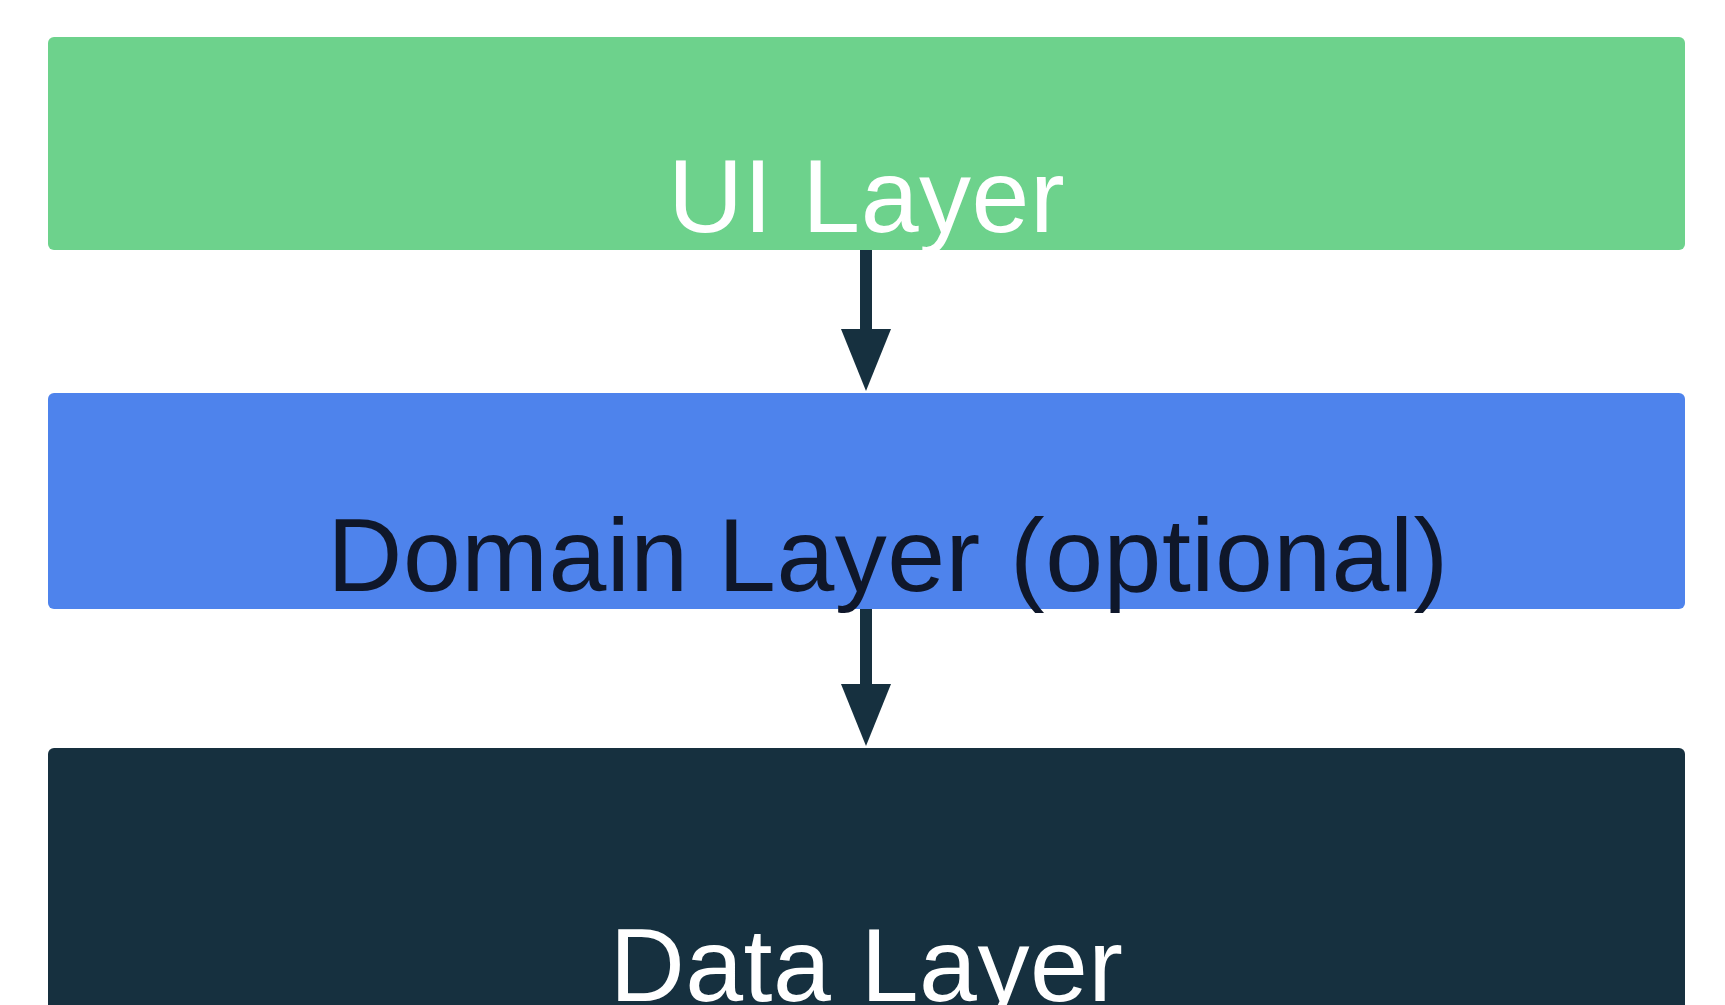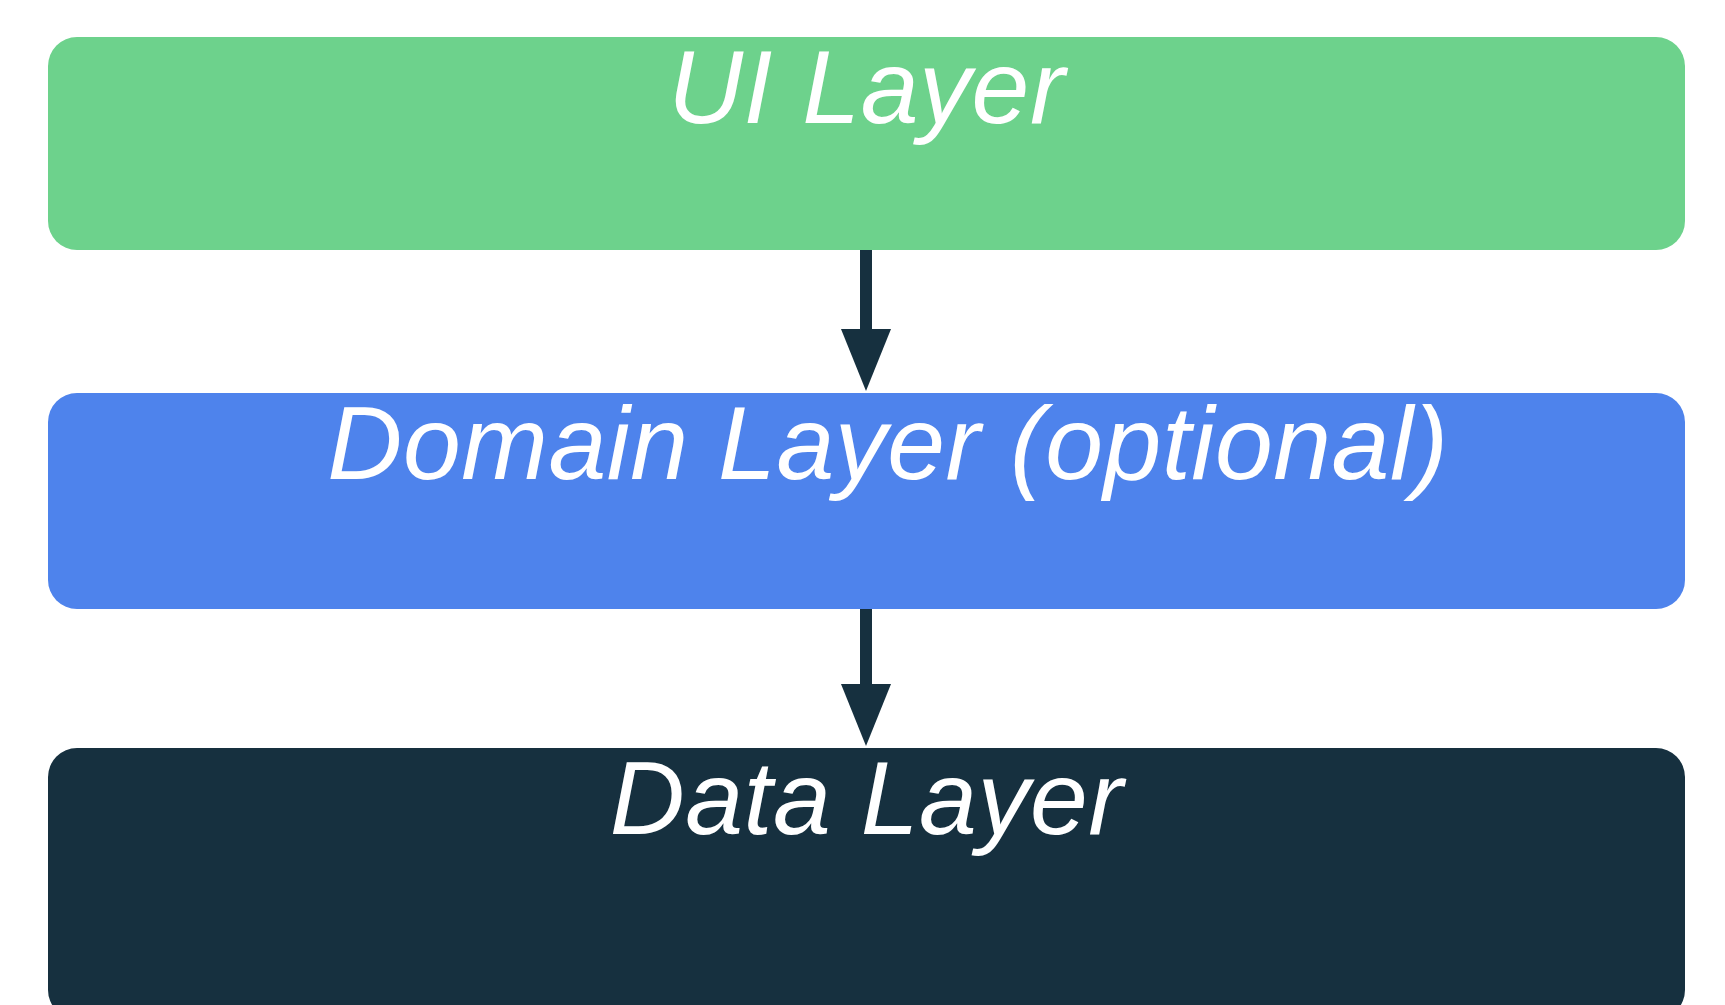--- a/index.html
+++ b/index.html
@@ -12,25 +12,24 @@
     font-family: "Liberation Sans", sans-serif;
   }
   .diagram {
     position: absolute;
     inset: 0;
   }
   .layer-box {
     position: absolute;
     left: 48px;
     width: 1637px;
-    border-radius: 29px;
+    border-radius: 6px;
     display: flex;
-    align-items: flex-start;
+    align-items: flex-end;
     justify-content: center;
-    font-style: italic;
   }
   .layer-box .layer-label {
     font-size: 104px;
     font-weight: 400;
     line-height: 1;
     letter-spacing: 0.5px;
     white-space: nowrap;
     transform: translateY(-2px);
   }
   #layer-box-ui     { top: 37px;  height: 213px; }
@@ -71,21 +70,21 @@
 
   <div class="layer-box" id="layer-box-ui" style="background: rgb(109, 210, 140); color: rgb(255, 255, 255);">
     <span class="layer-label">UI Layer</span>
   </div>
 
   <div class="flow-arrow" id="arrow-ui-to-domain" style="color: rgb(22, 48, 63);">
     <div class="arrow-shaft"></div>
     <div class="arrow-head"></div>
   </div>
 
-  <div class="layer-box" id="layer-box-domain" style="background: rgb(78, 131, 236); color: #ffffff; padding-left: 43px;">
+  <div class="layer-box" id="layer-box-domain" style="background: rgb(78, 131, 236); color: #0f172a; padding-left: 43px;">
     <span class="layer-label">Domain Layer (optional)</span>
   </div>
 
   <div class="flow-arrow" id="arrow-domain-to-data" style="color: rgb(22, 48, 63);">
     <div class="arrow-shaft"></div>
     <div class="arrow-head"></div>
   </div>
 
   <div class="layer-box" id="layer-box-data" style="background: rgb(22, 48, 63); color: rgb(255, 255, 255);">
     <span class="layer-label">Data Layer</span>

